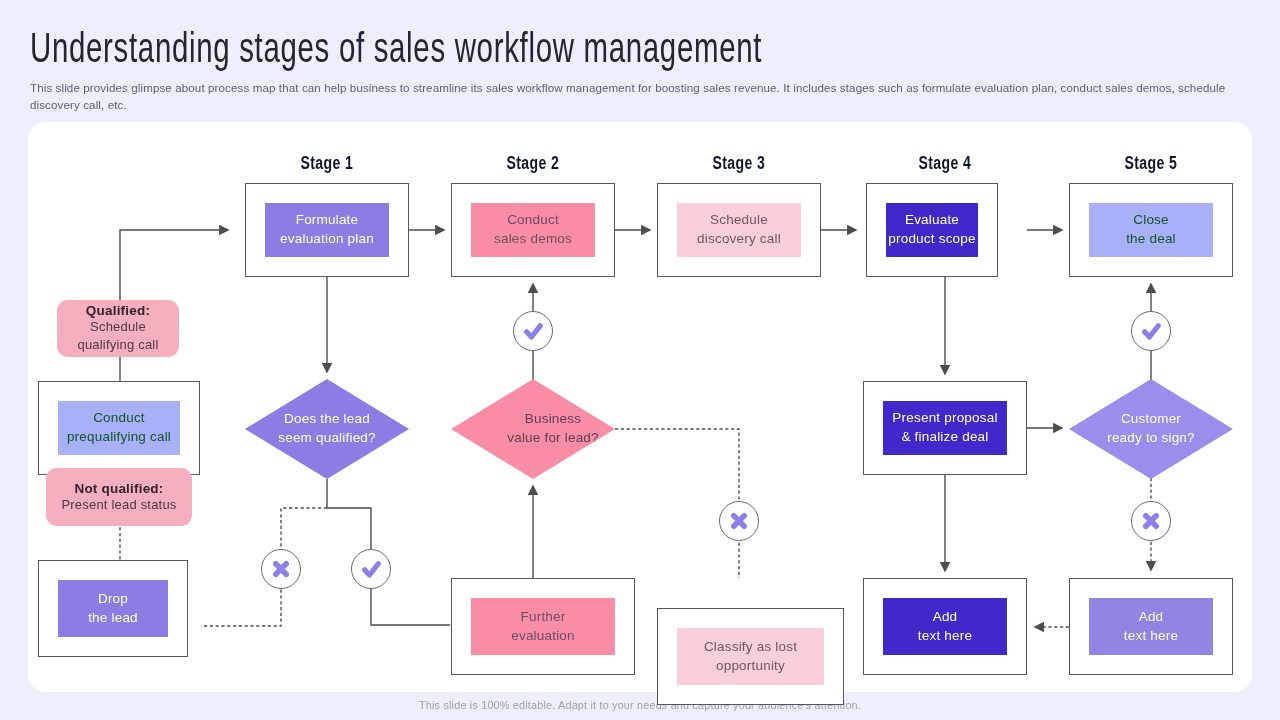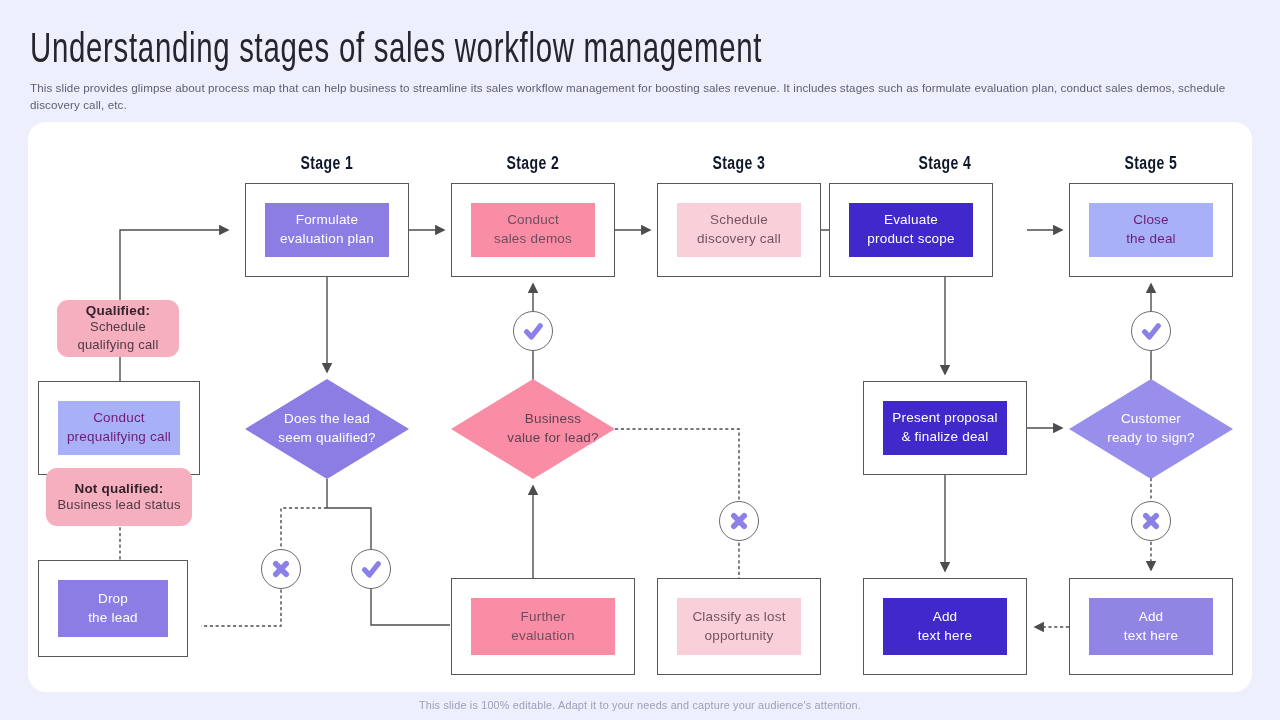--- a/index.html
+++ b/index.html
@@ -43,21 +43,21 @@
   }
   .c-purple{background:#8c7de5;}
   .c-pink{background:#fa8da6;}
   .c-pinklight{background:#f9cfda;}
   .c-indigo{background:#4128cb;}
   .c-peri{background:#a8b1f7;}
   .c-purple2{background:#9185e3;}
   .t-light{color:#ffffff;}
   .t-mauve{color:#6e4e5e;}
   .t-mauvelight{color:#73555f;}
-  .t-slate{color:#701a75;}
+  .t-slate{color:#14532d;}
   
   .tag{
     position:absolute;background:#f5afbe;z-index:2;display:flex;flex-direction:column;
     align-items:center;justify-content:center;text-align:center;box-sizing:border-box;border-radius:11px;
   }
   .tag-title{font-weight:700;font-size:13.5px;color:#33222c;letter-spacing:.2px;}
   .tag-body{font-size:13px;color:#4d3a44;line-height:1.35;white-space:pre-line;letter-spacing:.2px;}
   
   .diamond{
     position:absolute;z-index:2;
@@ -139,21 +139,21 @@
 evaluation plan</div>
 </div>
 <div class="frame" style="left:451px;top:183px;width:164px;height:94px">
   <div class="fill c-pink t-mauve">Conduct
 sales demos</div>
 </div>
 <div class="frame" style="left:657px;top:183px;width:164px;height:94px">
   <div class="fill c-pinklight t-mauvelight">Schedule
 discovery call</div>
 </div>
-<div class="frame" style="left:829px;top:183px;width:164px;height:94px">
+<div class="frame" style="left:866px;top:183px;width:132px;height:94px">
   <div class="fill c-indigo t-light">Evaluate
 product scope</div>
 </div>
 <div class="frame" style="left:1069px;top:183px;width:164px;height:94px">
   <div class="fill c-peri t-slate">Close
 the deal</div>
 </div>
 
 <div class="tag" style="left:57px;top:300px;width:122px;height:57px">
   <div class="tag-title">Qualified:</div>
@@ -161,21 +161,21 @@
 qualifying call</div>
 </div>
 
 <div class="frame" style="left:38px;top:381px;width:162px;height:94px">
   <div class="fill c-peri t-slate">Conduct
 prequalifying call</div>
 </div>
 
 <div class="tag" style="left:46px;top:468px;width:146px;height:58px">
   <div class="tag-title">Not qualified:</div>
-  <div class="tag-body">Business lead status</div>
+  <div class="tag-body">Present lead status</div>
 </div>
 
 <div class="frame" style="left:38px;top:560px;width:150px;height:97px">
   <div class="fill c-purple t-light">Drop
 the lead</div>
 </div>
 
 <div class="diamond d-purple" style="left:245px;top:379px;width:164px;height:100px">
   <div class="dtext t-light">Does the lead
 seem qualified?</div>
@@ -191,21 +191,21 @@
 
 <div class="frame" style="left:863px;top:381px;width:164px;height:94px">
   <div class="fill c-indigo t-light">Present proposal
 &amp; finalize deal</div>
 </div>
 
 <div class="frame" style="left:451px;top:578px;width:184px;height:97px">
   <div class="fill c-pink t-mauve">Further
 evaluation</div>
 </div>
-<div class="frame" style="left:657px;top:578px;width:164px;height:97px">
+<div class="frame" style="left:657px;top:608px;width:187px;height:97px">
   <div class="fill c-pinklight t-mauvelight">Classify as lost
 opportunity</div>
 </div>
 <div class="frame" style="left:863px;top:578px;width:164px;height:97px">
   <div class="fill c-indigo t-light">Add
 text here</div>
 </div>
 <div class="frame" style="left:1069px;top:578px;width:164px;height:97px">
   <div class="fill c-purple2 t-light">Add
 text here</div>

